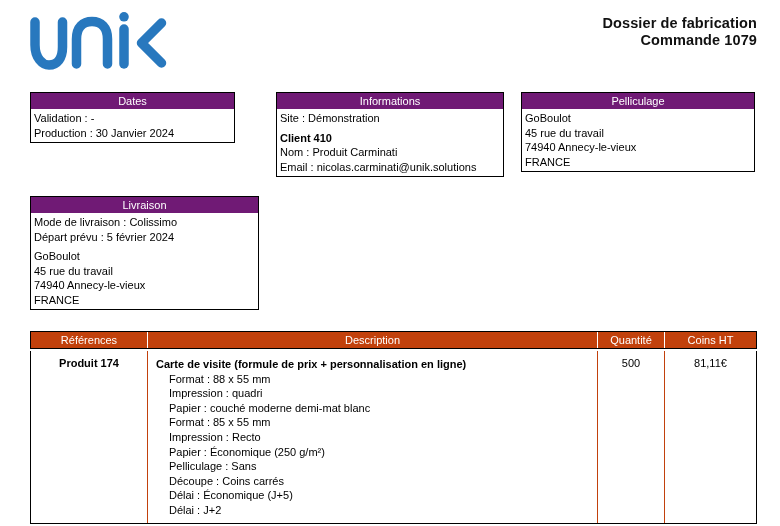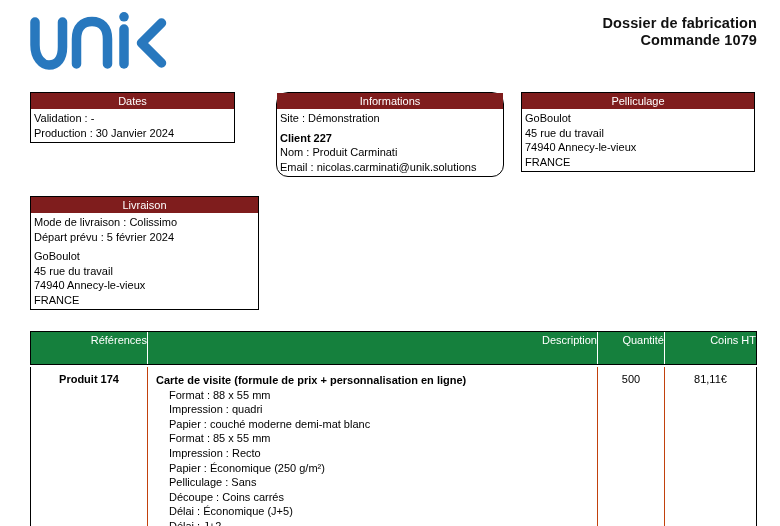--- a/index.html
+++ b/index.html
@@ -28,46 +28,46 @@
   }
 
   
   .infobox {
     position:absolute;
     border:1px solid #000;
     background:#fff;
     font-size:11px;
   }
   .infobox .bar {
-    background:#7f1d1d; color:#fff;
+    background:#701a75; color:#fff;
     text-align:center;
     font-size:11px; height:16px; line-height:16px;
     font-weight:normal;
   }
   .infobox .content { padding:2px 3px 2px 3px; line-height:14.5px; }
   .infobox .content .gap { height:5px; }
   .b-dates        { left:30px;  top:92px;  width:203px; }
-  .b-informations { left:276px; top:92px;  width:226px;border-radius:12px; }
+  .b-informations { left:276px; top:92px;  width:226px; }
   .b-facturation  { left:521px; top:92px;  width:232px; }
   .b-livraison    { left:30px;  top:196px; width:227px; }
   .bold { font-weight:bold; }
 
   
   .order-table { position:absolute; left:30px; top:331px; width:727px; }
   .thead {
     display:grid;
     grid-template-columns:116px 449px 66px 91px;
     gap:1px;
     background:#fff;
     border:1px solid #000;
   }
   .thead .hcell {
-    background:#15803d; color:#fff;
-    height:32px; line-height:16px;
-    text-align:right; font-size:11px;
+    background:#c2410c; color:#fff;
+    height:16px; line-height:16px;
+    text-align:center; font-size:11px;
   }
   .tbody {
     display:grid;
     grid-template-columns:116px 449px 66px 91px;
     gap:1px;
     background:#c2410c;
     border:1px solid #000; border-top:0;
     margin-top:2px;
     height:172px;
   }
@@ -104,21 +104,21 @@
       <div>Validation : -</div>
       <div>Production : 30 Janvier 2024</div>
     </div>
   </div>
 
   <div class="infobox b-informations">
     <div class="bar">Informations</div>
     <div class="content">
       <div>Site : Démonstration</div>
       <div class="gap"></div>
-      <div class="bold">Client 227</div>
+      <div class="bold">Client 410</div>
       <div>Nom : Produit Carminati</div>
       <div>Email : nicolas.carminati@unik.solutions</div>
     </div>
   </div>
 
   <div class="infobox b-facturation">
     <div class="bar">Pelliculage</div>
     <div class="content">
       <div>GoBoulot</div>
       <div>45 rue du travail</div>

